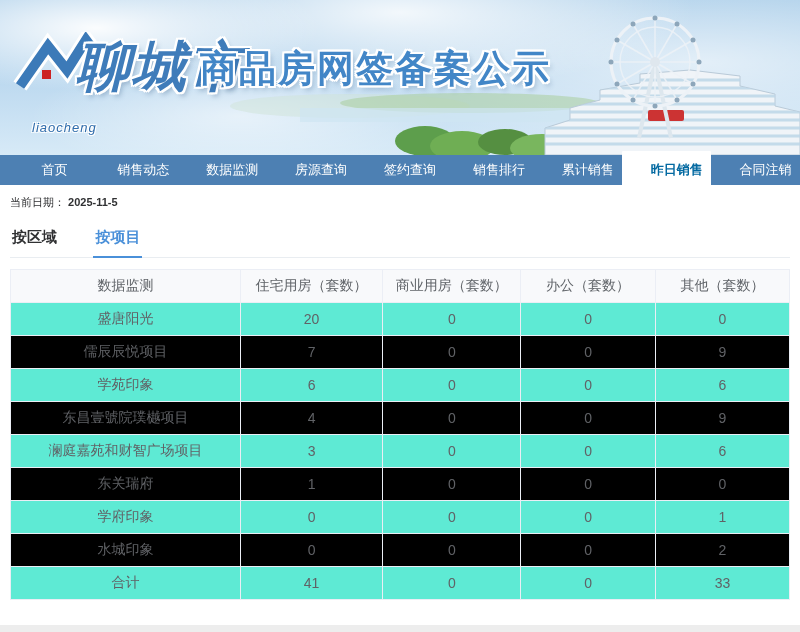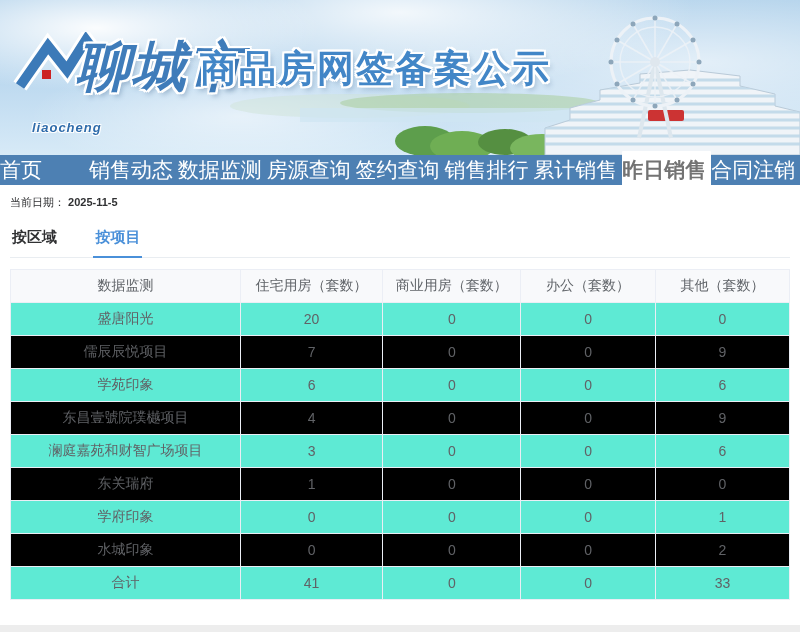--- a/index.html
+++ b/index.html
@@ -14,21 +14,21 @@
       radial-gradient(ellipse 320px 90px at 12% 18%, rgba(255,255,255,.95), rgba(255,255,255,0) 70%),
       radial-gradient(ellipse 420px 110px at 50% 8%, rgba(255,255,255,.85), rgba(255,255,255,0) 70%),
       radial-gradient(ellipse 300px 80px at 30% 75%, rgba(255,255,255,.55), rgba(255,255,255,0) 70%),
       radial-gradient(ellipse 500px 130px at 88% 40%, rgba(255,255,255,.6), rgba(255,255,255,0) 72%),
       linear-gradient(180deg,#a9cde9 0%,#bedaf0 55%,#d7eaf7 100%);
   }
   .banner-scene { position:absolute; top:0; left:0; }
   .logo-wrap { position:absolute; left:12px; top:32px; width:120px; height:85px; }
   .logo-script {
     position:absolute; left:20px; top:88px; font-size:13px; font-style:italic;
-    color:#2f6cab; font-weight:bold; letter-spacing:1px;
+    color:#2f6cab; font-weight:normal; letter-spacing:1px;
     text-shadow:1px 1px 0 #fff,-1px -1px 0 #fff,1px -1px 0 #fff,-1px 1px 0 #fff;
   }
   .city-name {
     position:absolute; left:76px; top:36px; font-size:54px; line-height:60px;
     font-weight:bold; font-style:italic; color:#3f7cba; letter-spacing:2px;
     text-shadow:2px 0 0 #fff,-2px 0 0 #fff,0 2px 0 #fff,0 -2px 0 #fff,
       2px 2px 0 #fff,-2px -2px 0 #fff,2px -2px 0 #fff,-2px 2px 0 #fff,
       3px 4px 5px rgba(50,85,130,.35);
   }
   .banner-title {
@@ -38,25 +38,25 @@
       2px 2px 0 #fff,-2px -2px 0 #fff,2px -2px 0 #fff,-2px 2px 0 #fff,
       3px 4px 5px rgba(50,85,130,.3);
   }
 
   
   .nav {
     position:relative; width:800px; height:30px; background:#4d80b3;
     display:flex; z-index:5;
   }
   .nav-item {
-    flex:1; line-height:30px; color:#fff; font-size:21px;
-    cursor:pointer; white-space:nowrap;
+    flex:1; text-align:center; line-height:30px; color:#fff; font-size:13px;
+    cursor:pointer; white-space:nowrap;padding-left:20px;
   }
   .nav-item.active {
-    background:#fff; color:#737373; font-weight:bold;
+    background:#fff; color:#0369a1; font-weight:bold;
     margin-top:-4px; height:38px; line-height:38px; border-radius:1px;
   }
 
   
   .content { padding:0 10px; }
   .toolbar { margin-top:10px; display:flex; justify-content:space-between; align-items:center; }
   .result-btn {
     background:#4e81b4; color:#fff; border:none; font-size:14px;
     padding:8px 16px; border-radius:4px; cursor:pointer;
     font-family:inherit; letter-spacing:1px;

